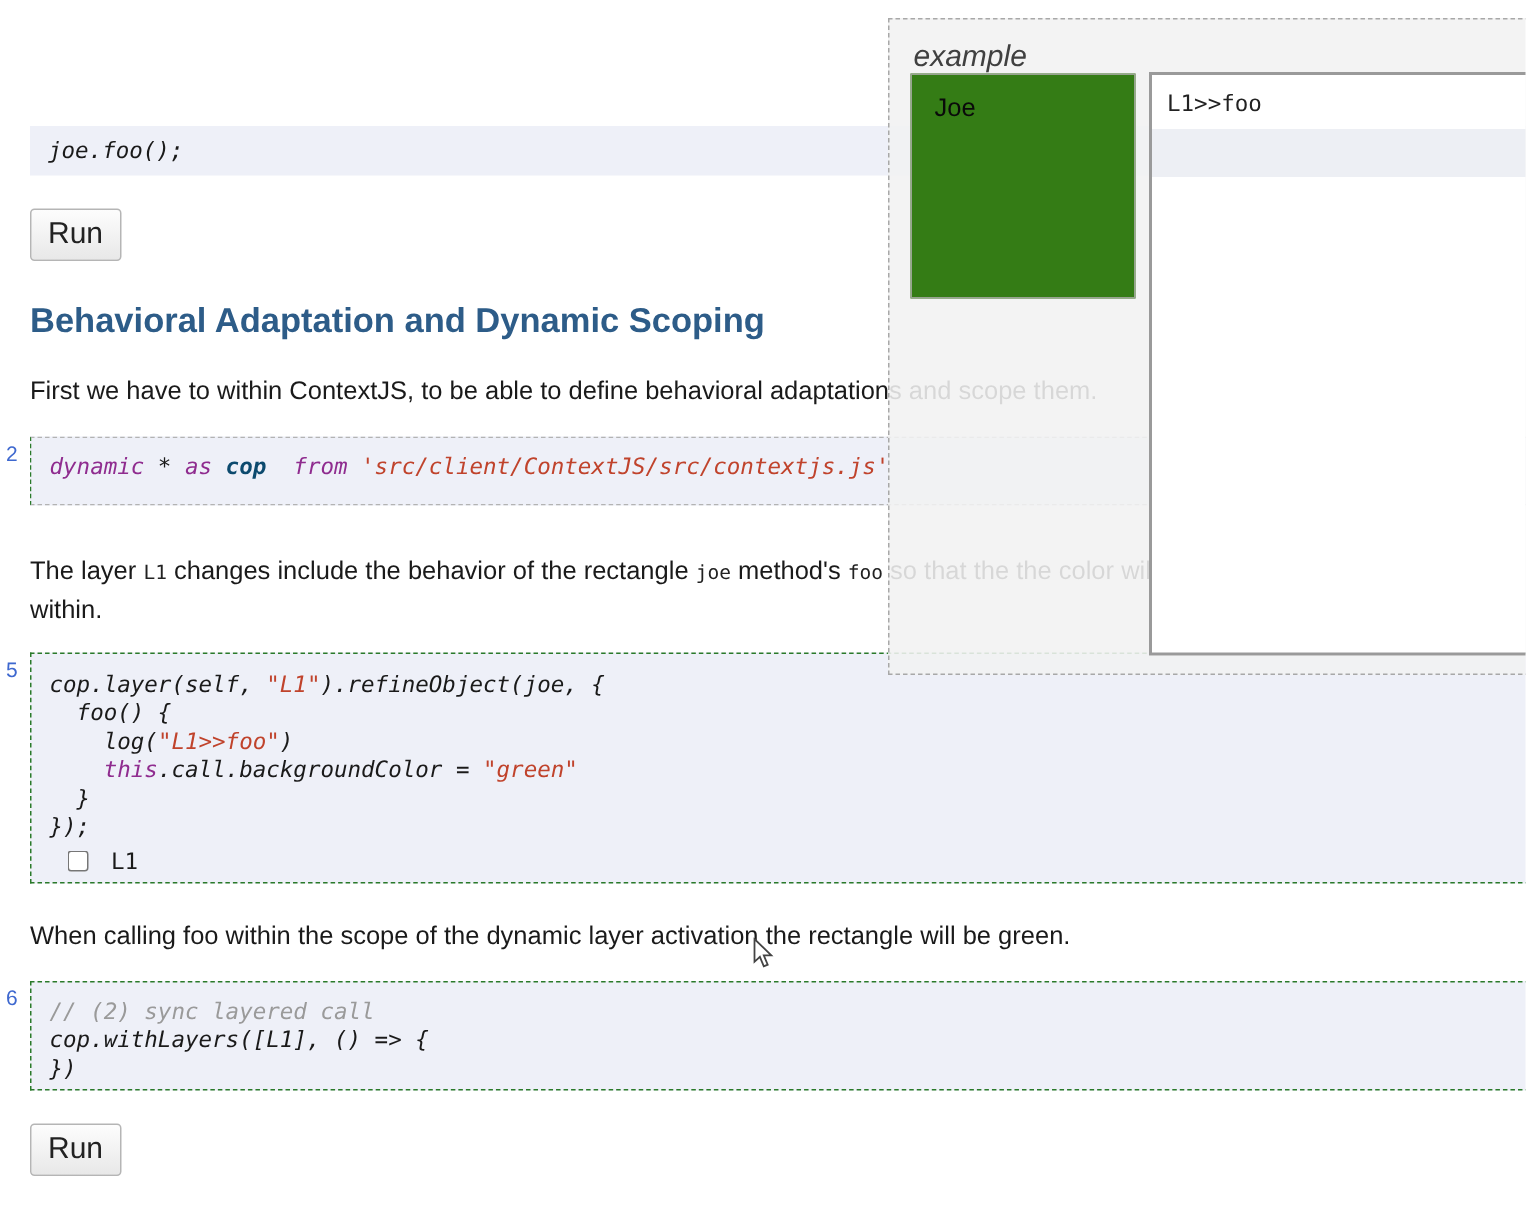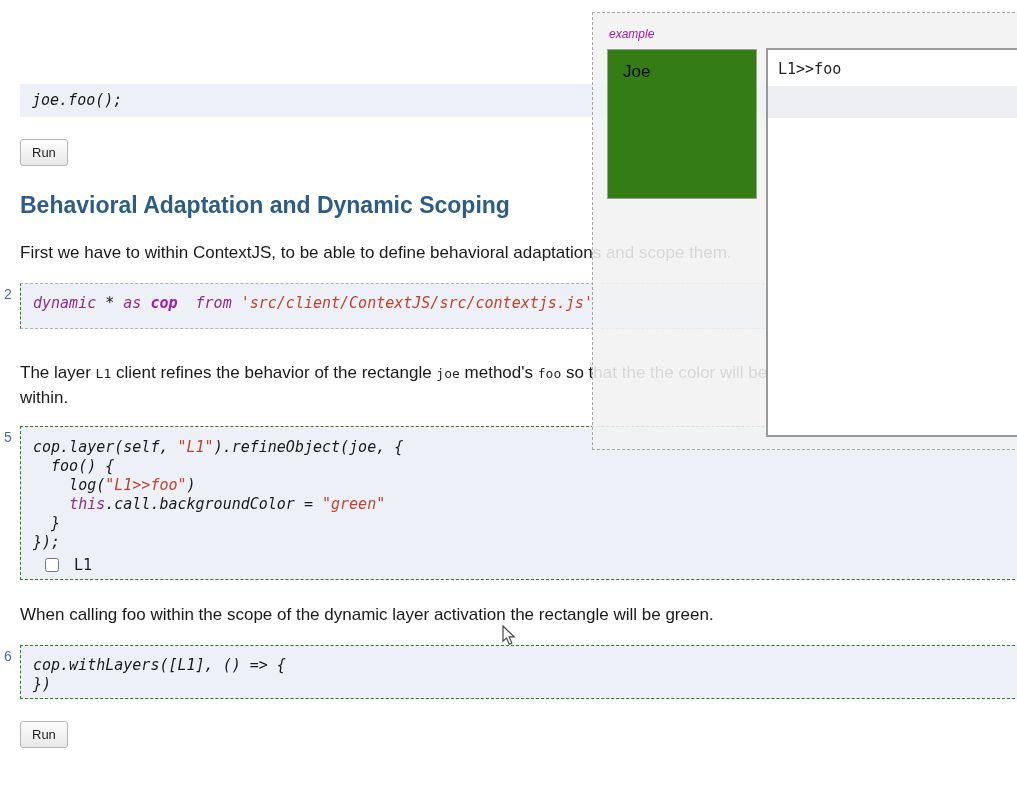--- a/index.html
+++ b/index.html
@@ -30,30 +30,30 @@
   .line-no{
     position:absolute;left:-17px;top:1px;
     font-family:"Liberation Sans",sans-serif;
     font-size:14px;color:var(--line_number);
   }
 
   .tk-plain{color:#1a1a1a;}
   .tk-kw{color:var(--keyword);}
   .tk-str{color:var(--string);}
   .tk-cmt{color:var(--comment);}
-  .tk-def{color:#a21caf;font-weight:bold;}
+  .tk-def{color:#0c4a6e;font-weight:bold;}
   .tk-codespan{font-family:"DejaVu Sans Mono","Liberation Mono",monospace;font-size:13px;color:#222;}
 
   .checkbox-row{margin-top:3px;height:20px;display:flex;align-items:center;}
   .checkbox-row input{width:14px;height:14px;margin:0 0 0 12px;accent-color:#888;}
   .checkbox-row .cb-label{margin-left:15px;font-size:15px;}
 
   .run-btn{
     display:block;margin-top:22px;
-    padding:5px 11px;font-size:13px;color:#222;
+    padding:5px 11px;font-size:20px;color:#222;
     font-family:"Liberation Sans",sans-serif;
     background:linear-gradient(#fdfdfd,#e8e8e8);
     border:1px solid #b5b5b5;border-radius:3px;
     cursor:pointer;
   }
 
   h2.doc-heading{
     margin-top:26px;font-size:23px;line-height:26px;font-weight:bold;
     color:var(--heading);
   }
@@ -64,21 +64,21 @@
 
   
   .overlay{
     position:absolute;left:592px;top:12px;right:-3px;height:438px;
     background:rgba(241,241,241,0.88);
     border:1px dashed #a8a8a8;
     box-sizing:border-box;z-index:5;
   }
   .overlay-title{
     position:absolute;left:16px;top:14px;
-    font-style:italic;font-size:12px;color:#a21caf;
+    font-style:italic;font-size:20px;color:#404040;
   }
   .joe-rect{
     position:absolute;left:14px;top:36px;width:150px;height:150px;
     background:var(--rect_green);
     border:1px solid #98a390;
     box-sizing:border-box;
     font-size:17px;color:#0a0a0a;
     padding:12px 0 0 15px;
   }
   .log-panel{
@@ -112,21 +112,21 @@
   <p class="para para-p1"><span class="tk-plain">First we have to within ContextJS, to be able to define behavioral adaptations and scope them.</span></p>
 
   <div class="codecell cell-b2">
     <span class="line-no">2</span>
     <div>
         <div class="code-line"><span class="tk-kw">dynamic</span><span class="tk-plain"> * </span><span class="tk-kw">as</span><span class="tk-plain"> </span><span class="tk-def">cop</span><span class="tk-plain">  </span><span class="tk-kw">from</span><span class="tk-plain"> </span><span class="tk-str">'src/client/ContextJS/src/contextjs.js'</span></div>
       </div>
   </div>
 
   <p class="para para-p2">
-    <span><span class="tk-plain">The layer </span><span class="tk-codespan">L1</span><span class="tk-plain"> client refines the behavior of the rectangle </span><span class="tk-codespan">joe</span><span class="tk-plain"> method's </span><span class="tk-codespan">foo</span><span class="tk-plain"> so that the the color will be set to green.</span></span><br>
+    <span><span class="tk-plain">The layer </span><span class="tk-codespan">L1</span><span class="tk-plain"> changes include the behavior of the rectangle </span><span class="tk-codespan">joe</span><span class="tk-plain"> method's </span><span class="tk-codespan">foo</span><span class="tk-plain"> so that the the color will be set to green.</span></span><br>
     <span><span class="tk-plain">within.</span></span>
   </p>
 
   <div class="codecell cell-b5">
     <span class="line-no">5</span>
     <div>
         <div class="code-line"><span class="tk-plain">cop.layer(self, </span><span class="tk-str">"L1"</span><span class="tk-plain">).refineObject(joe, {</span></div>
         <div class="code-line"><span class="tk-plain">  foo() {</span></div>
         <div class="code-line"><span class="tk-plain">    log(</span><span class="tk-str">"L1&gt;&gt;foo"</span><span class="tk-plain">)</span></div>
         <div class="code-line"><span class="tk-plain">    </span><span class="tk-kw">this</span><span class="tk-plain">.call.backgroundColor = </span><span class="tk-str">"green"</span></div>
@@ -137,20 +137,21 @@
       <input type="checkbox" style="">
       <span class="cb-label">L1</span>
     </div>
   </div>
 
   <p class="para para-p3"><span class="tk-plain">When calling foo within the scope of the dynamic layer activation the rectangle will be green.</span></p>
 
   <div class="codecell cell-b6">
     <span class="line-no">6</span>
     <div>
+        <div class="code-line"><span class="tk-cmt">// (2) sync layered call</span></div>
         <div class="code-line"><span class="tk-plain">cop.withLayers([L1], () =&gt; {</span></div>
         <div class="code-line"><span class="tk-plain">})</span></div>
       </div>
   </div>
 
   <button class="run-btn">Run</button>
 
 </div>
 
 <div class="overlay">

